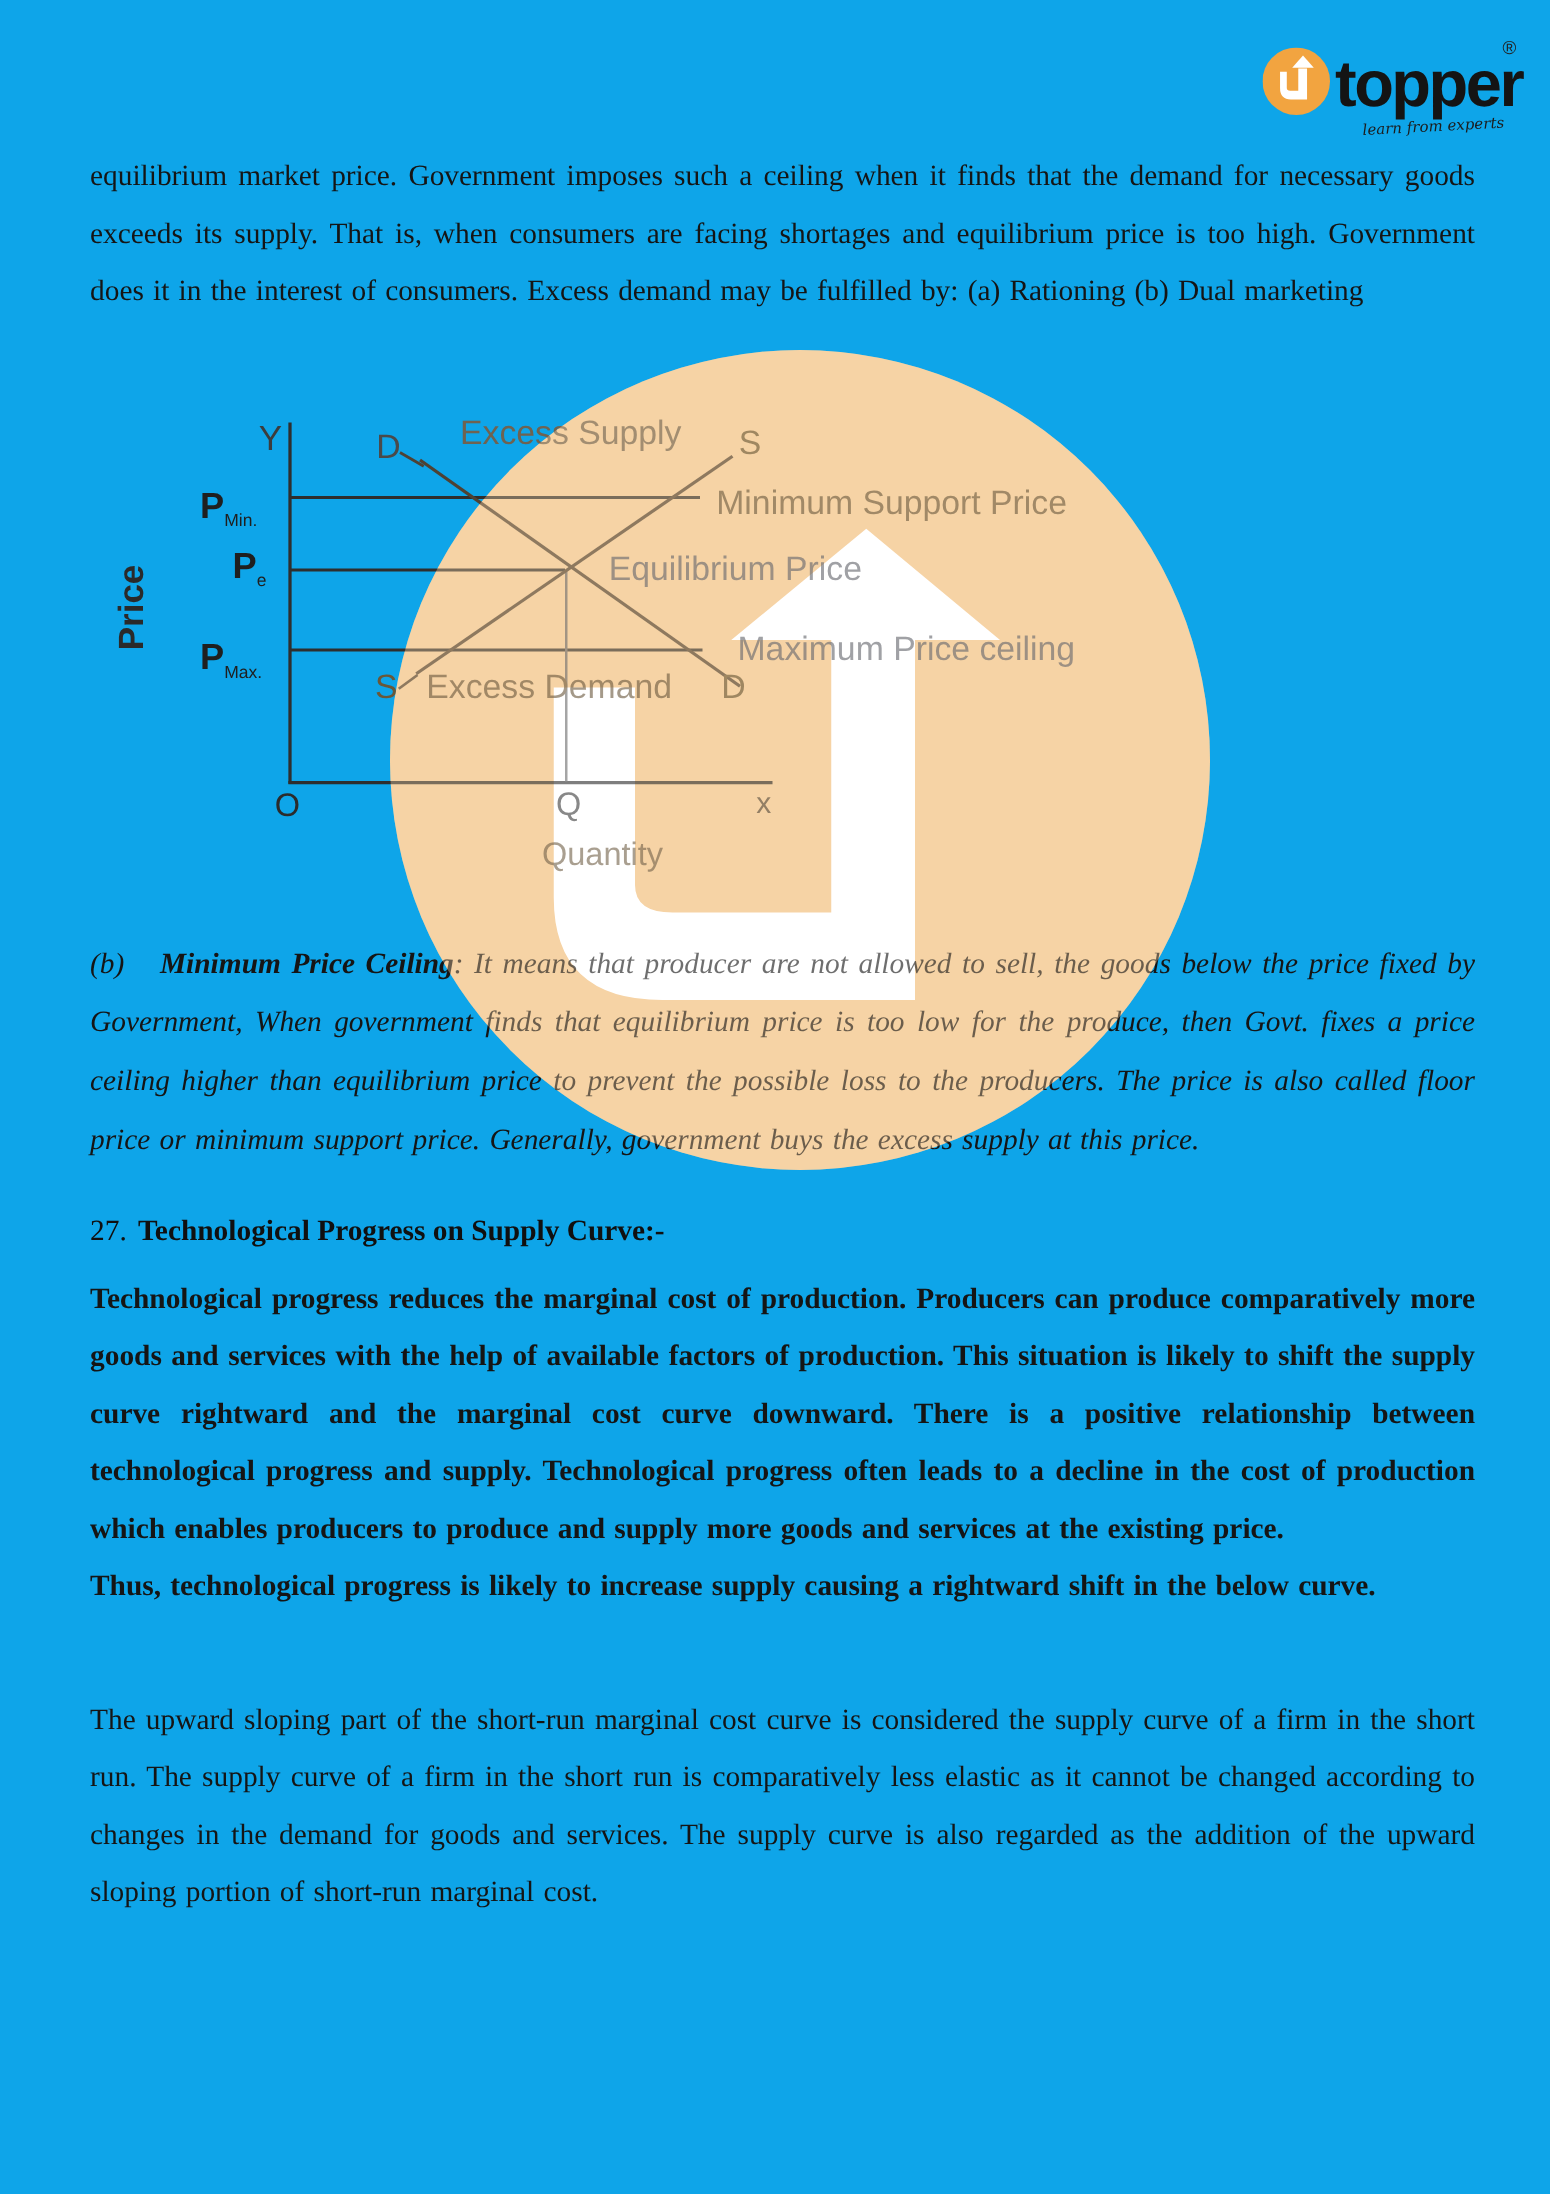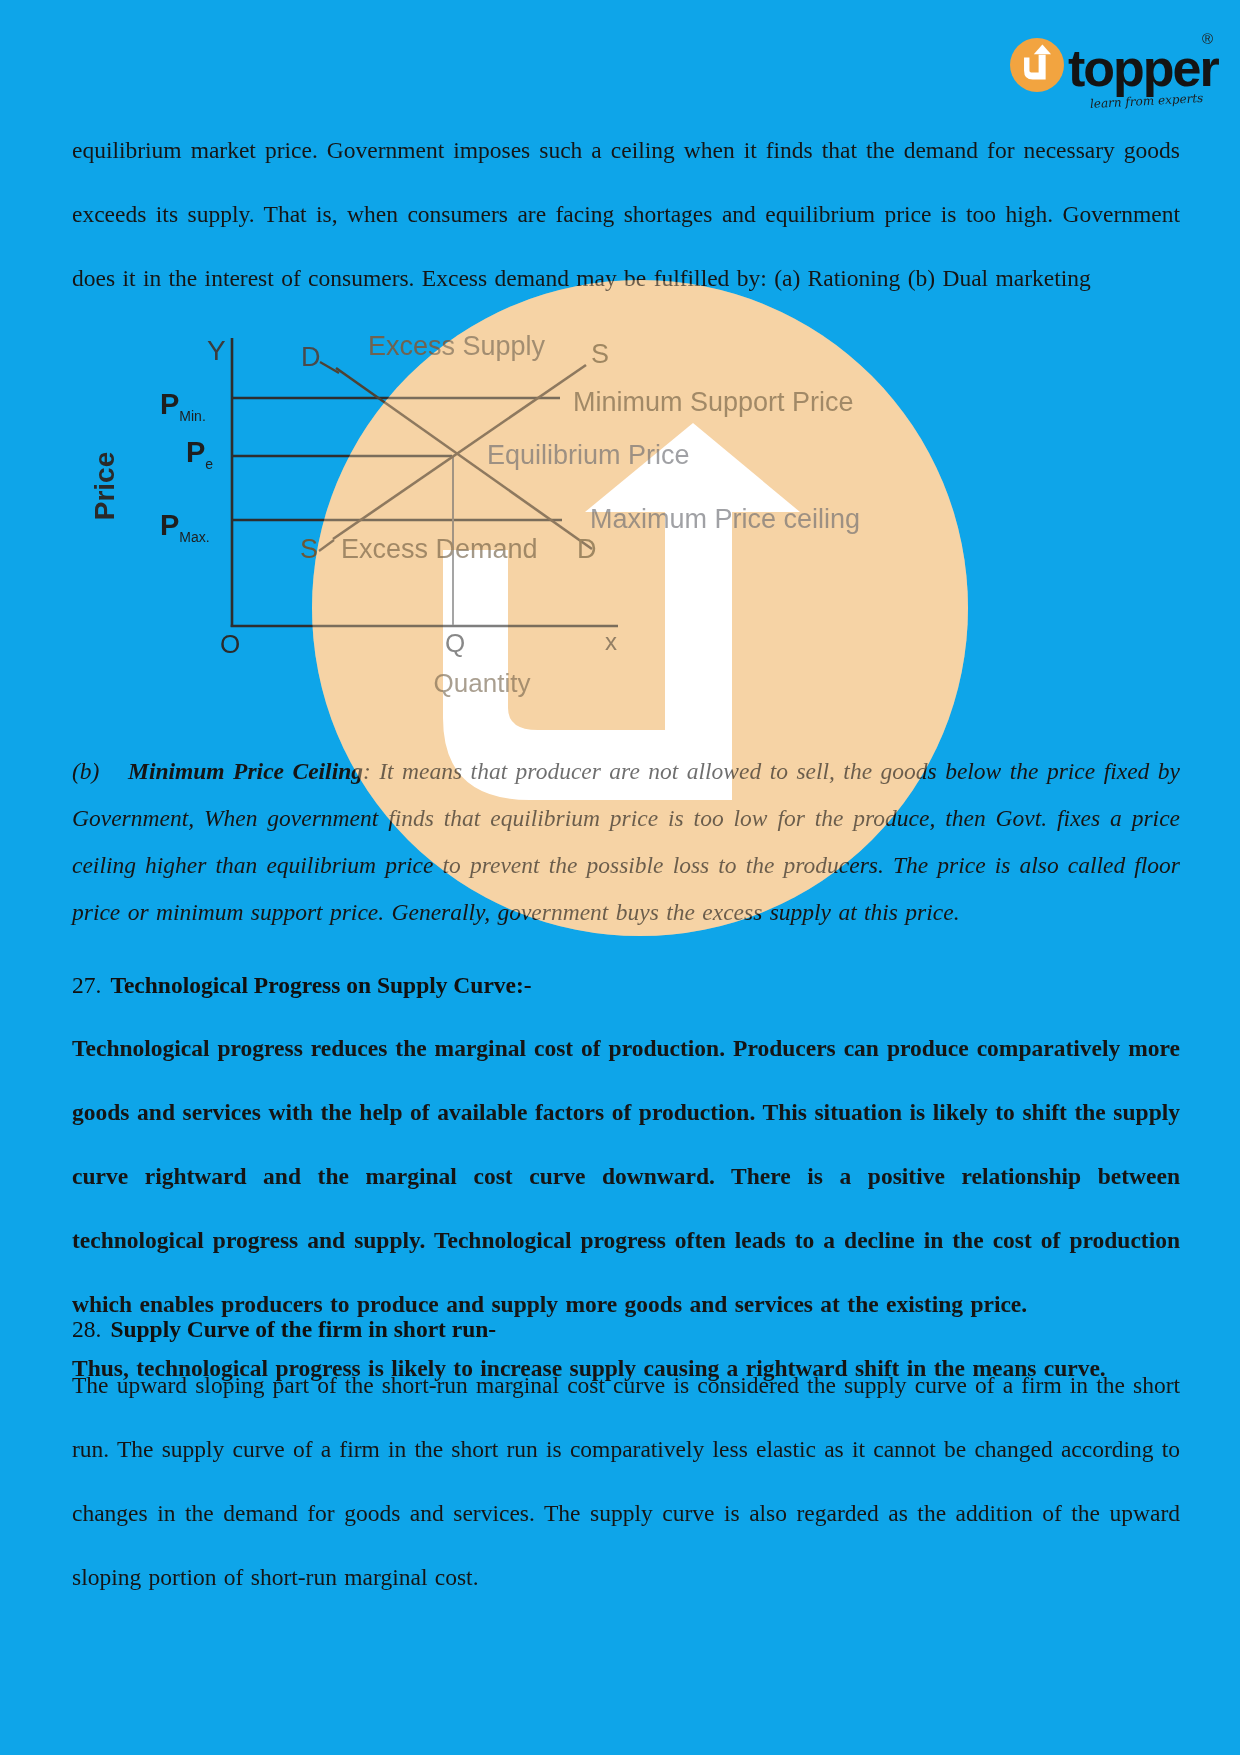--- a/index.html
+++ b/index.html
@@ -14,21 +14,21 @@
   .brand-mark{position:absolute;left:6px;top:10px;width:54px;height:54px;}
   .brand-name{position:absolute;left:64px;top:14px;font-family:"Liberation Sans",sans-serif;
               font-weight:700;font-size:52px;line-height:52px;letter-spacing:-2px;color:#141414;}
   .brand-reg{position:absolute;left:198px;top:2px;font-family:"Liberation Sans",sans-serif;
              font-size:15px;color:#222;}
   .brand-tagline{position:absolute;left:86px;top:66px;font-family:"DejaVu Serif",serif;
                  font-style:italic;font-size:12px;color:#1c1c1c;transform:rotate(-3deg);
                  white-space:nowrap;}
   
   .body{position:absolute;left:72px;width:1108px;margin:0;text-align:justify;
-        font-size:23.5px;line-height:64px;word-spacing:1.5px;color:#151515;z-index:1;}
+        font-size:23.5px;line-height:46px;word-spacing:1.5px;color:#151515;z-index:1;}
   .p1{top:118px;}
   .pb{top:748px;line-height:47px;font-style:italic;}
   .b-label{display:inline-block;width:56px;}
   .pb b{font-weight:bold;}
   .p27{top:1016px;font-weight:bold;}
   .p28{top:1353px;}
   h2{position:absolute;left:72px;margin:0;font-size:23.5px;font-weight:normal;
      color:#101010;z-index:1;font-family:"Liberation Serif",serif;}
   .h27{top:972px;}
   .h28{top:1316px;}
@@ -102,26 +102,23 @@
 
   <div class="body pb">
     <span class="b-label">(b)</span><b>Minimum Price Ceiling</b><span>: It means that producer are not allowed to sell, the goods below the price fixed by Government, When government finds that equilibrium price is too low for the produce, then Govt. fixes a price ceiling higher than equilibrium price to prevent the possible loss to the producers. The price is also called floor price or minimum support price. Generally, government buys the excess supply at this price.</span>
   </div>
 
   <h2 class="h27">
     <span class="num">27.</span><b>Technological Progress on Supply Curve:-</b>
   </h2>
   <div class="body p27">
     <div>Technological progress reduces the marginal cost of production. Producers can produce comparatively more goods and services with the help of available factors of production. This situation is likely to shift the supply curve rightward and the marginal cost curve downward. There is a positive relationship between technological progress and supply. Technological progress often leads to a decline in the cost of production which enables producers to produce and supply more goods and services at the existing price.</div>
-    <div>Thus, technological progress is likely to increase supply causing a rightward shift in the means curve.</div>
+    <div>Thus, technological progress is likely to increase supply causing a rightward shift in the below curve.</div>
   </div>
 
-  <h2 class="h28">
-    <span class="num">28.</span><b>Supply Curve of the firm in short run-</b>
-  </h2>
   <div class="body p28">
     <div>The upward sloping part of the short-run marginal cost curve is considered the supply curve of a firm in the short run. The supply curve of a firm in the short run is comparatively less elastic as it cannot be changed according to changes in the demand for goods and services. The supply curve is also regarded as the addition of the upward sloping portion of short-run marginal cost.</div>
   </div>
 
   <svg class="wm wmB" viewBox="0 0 660 660" aria-hidden="true">
     <circle cx="330" cy="330" r="328" fill="#F6D3A5"></circle>
     <path d="M133,272 L133,440 Q133,522 220,522 L422,522 L422,227 L355,227 L355,452 L228,452 Q198,452 198,430 L198,272 Z" fill="#ffffff"></path>
     <path d="M383,145 L490,234 L275,234 Z" fill="#ffffff"></path>
   </svg>
 

